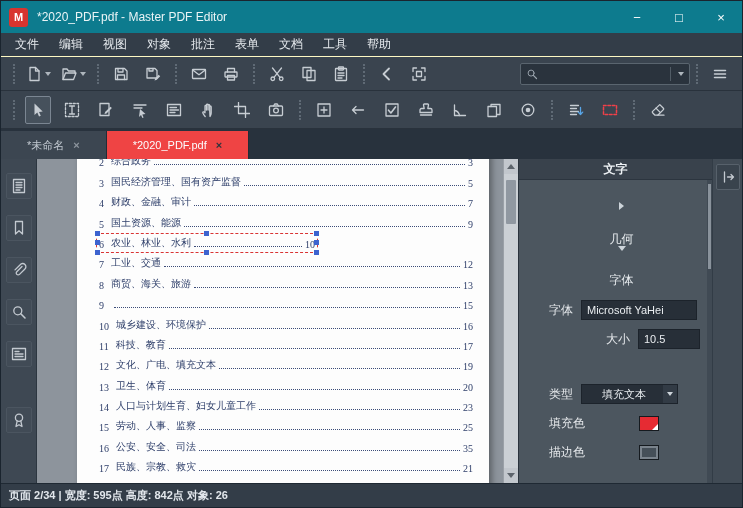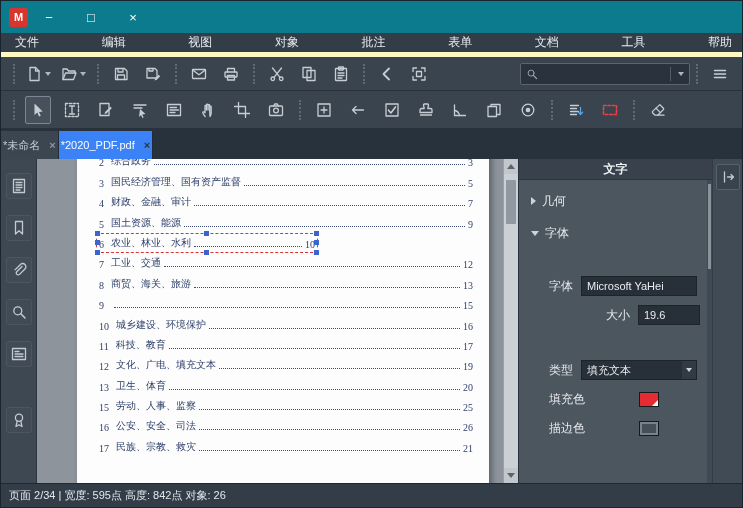--- a/index.html
+++ b/index.html
@@ -9,21 +9,21 @@
 
   
   .titlebar { height:32px; background:#0d7b8e; display:flex; align-items:center; padding-left:8px; flex:0 0 auto; }
   .app-icon { width:19px; height:19px; background:#d8352f; border-radius:3px; color:#fff; font-weight:bold;
               font-size:11px; display:flex; align-items:center; justify-content:center; }
   .title-text { margin-left:9px; font-size:12px; color:#eaf4f6; flex:1; white-space:nowrap; overflow:hidden; }
   .win-btn { width:42px; height:32px; display:flex; align-items:center; justify-content:center;
              color:#fff; font-size:13px; cursor:default; }
 
   
-  .menubar { height:24px; background:#333d48; border-bottom:5px solid #fef9c3; display:flex; align-items:stretch; padding-left:4px; flex:0 0 auto;justify-content:space-between; }
+  .menubar { height:24px; background:#333d48; border-bottom:1px solid #fef9c3; display:flex; align-items:stretch; padding-left:4px; flex:0 0 auto; }
   .menu-item { padding:0 10px; display:flex; align-items:center; font-size:12px; color:#e6eaee; }
 
   
   .toolbar { display:flex; align-items:center; background:#3a444f; border-bottom:1px solid #29323c; padding:0 6px; flex:0 0 auto; }
   .toolbar-main { height:34px; }
   .toolbar-tools { height:38px; }
   .tb-items { display:flex; align-items:center; }
   .tbtn { min-width:26px; height:26px; padding:0 2px; margin:0 3px; display:flex; align-items:center; justify-content:center;
           color:#c7cdd3; border-radius:2px; position:relative; }
   .toolbar-tools .tbtn { margin:0 4px; height:28px; }
@@ -36,23 +36,23 @@
            border-top:4px solid #aeb6bd; margin-left:3px; display:inline-block; }
 
   .search-box { display:flex; align-items:center; width:170px; height:22px; background:#2a333d;
                 border:1px solid #5a656f; border-radius:2px; margin-left:auto; padding:0 5px; color:#9aa4ad; }
   .search-input { flex:1; min-width:0; background:transparent; border:none; outline:none; color:#dde2e7;
                   font-size:11px; margin-left:4px; }
   .sb-divider { width:1px; height:14px; background:#515c66; margin:0 4px; }
 
   
   .tabbar { height:30px; background:#28323d; display:flex; align-items:flex-end; flex:0 0 auto; }
-  .tab { height:28px; display:flex; align-items:center; padding:0 2px; font-size:11px;
+  .tab { height:28px; display:flex; align-items:center; padding:0 26px; font-size:11px;
          background:#3c4651; color:#c2c9d1; border-right:1px solid #222c36; }
-  .tab.active { background:#3b82f6; color:#fcfdfe; }
+  .tab.active { background:#ef4444; color:#fcfdfe; }
   .tab-close { margin-left:9px; font-weight:bold; font-size:11px; color:#8d959e; }
   .tab.active .tab-close { color:#2e353d; }
 
   
   .main { flex:1; display:flex; min-height:0; }
 
   .side-rail { width:36px; background:#3e4853; border-right:1px solid #2c3640; display:flex;
                flex-direction:column; align-items:center; padding-top:14px; gap:16px; }
   .side-btn { width:26px; height:26px; border:1px solid #4b5560; border-radius:2px; background:#414b56;
               display:flex; align-items:center; justify-content:center; color:#c3c9d0; flex:0 0 auto; }
@@ -78,71 +78,72 @@
   .vscroll { width:15px; background:#cbd0d5; display:flex; flex-direction:column; border-left:1px solid #9aa0a7; }
   .sb-btn { height:15px; background:#c2c7cd; display:flex; align-items:center; justify-content:center; flex:0 0 auto; }
   .sb-track { flex:1; position:relative; }
   .sb-thumb { position:absolute; top:6px; left:2px; width:10px; height:44px; background:#9098a1; border-radius:1px; }
 
   
   .right-panel { width:224px; background:#4c565f; border-left:1px solid #2a333d; display:flex; }
   .rp-content { flex:1; position:relative; min-width:0; }
   .rp-header { height:21px; line-height:21px; text-align:center; background:#39424c; font-weight:bold;
                font-size:12px; color:#eef2f5; border-bottom:1px solid #2c353f; }
-  .rp-section { margin:10px 0 0 12px; height:22px; display:flex; align-items:center; gap:6px;
-                color:#e8ecef; font-size:12px; }
+  .rp-section { margin:22px 0 0 12px; height:22px; display:flex; align-items:center; gap:21px;
+                color:#e8ecef; font-size:12px;flex-direction:column; }
   .rp-rows { margin-top:32px; padding:0 12px 0 30px; }
   .rp-row { display:flex; align-items:center; height:20px; margin-bottom:9px; font-size:12px; color:#e6e9ec; }
   .rp-label { margin-right:8px; white-space:nowrap; }
   .rp-field { background:#272f38; border:1px solid #1c232b; color:#e9edf0; font-size:11px;
               height:20px; display:flex; align-items:center; padding:0 5px; overflow:hidden; white-space:nowrap; }
   .w116{width:116px} .w62{width:62px} .w50{width:50px}
   .size-row { justify-content:flex-end; }
   .rp-gap { height:26px; }
-  .rp-select { width:116px; height:20px; background:#272f38; border:1px solid #1c232b; color:#e9edf0;
-               font-size:11px; display:flex; align-items:center; padding-left:5px; }
+  .rp-select { width:97px; height:20px; background:#272f38; border:1px solid #1c232b; color:#e9edf0;
+               font-size:11px; display:flex; align-items:center; padding-left:20px; }
   .rp-select .dd { margin-left:auto; width:14px; height:100%; background:#323b45; display:flex;
                    align-items:center; justify-content:center; }
   .swatch { width:20px; height:15px; border:1px solid #151a1f; margin-left:46px; position:relative; }
   .swatch.fill::after { content:""; position:absolute; right:0; bottom:0; width:0; height:0;
                         border-left:6px solid transparent; border-bottom:6px solid #fff; }
   .swatch.stroke { box-shadow:inset 0 0 0 2px #7a838c; }
   .rp-spin { display:flex; margin-left:40px; }
   .spin-col { display:flex; flex-direction:column; }
   .spin-btn { width:14px; height:10px; background:#39424c; border:1px solid #1c232b;
               display:flex; align-items:center; justify-content:center; }
   .rp-scrollbar { position:absolute; right:0; top:21px; bottom:0; width:5px; background:#404a54; }
   .rp-thumb { position:absolute; top:4px; left:1px; width:3px; height:85px; background:#8a939c; }
   .rp-rail { width:30px; background:#414b55; border-left:1px solid #323c46; display:flex;
              flex-direction:column; align-items:center; padding-top:5px; }
   .rail-btn { width:24px; height:26px; background:#39434d; border:1px solid #57616b; border-radius:2px;
               display:flex; align-items:center; justify-content:center; color:#c3c9d0; }
 
   
   .statusbar { height:24px; background:#333d48; border-top:1px solid #1f2933; display:flex;
-               align-items:center; padding-left:8px; font-size:11px; color:#e2e7ec; flex:0 0 auto; }
+               align-items:center; padding-left:8px; font-size:11px; color:#e2e7ec; flex:0 0 auto;font-weight:bold; }
 
   
   .tri { display:inline-block; width:0; height:0; }
   .tri.down  { border-left:4px solid transparent; border-right:4px solid transparent; border-top:5px solid; }
   .tri.up    { border-left:4px solid transparent; border-right:4px solid transparent; border-bottom:5px solid; }
   .tri.right { border-top:4px solid transparent; border-bottom:4px solid transparent; border-left:5px solid; }
   .tri.lite { color:#cdd4da; }
   .tri.dark { color:#5c636b; }
   .tri.sm.down { border-left-width:3px; border-right-width:3px; border-top-width:4px; }
   .tri.xs.up   { border-left-width:3px; border-right-width:3px; border-bottom-width:4px; }
   .tri.xs.down { border-left-width:3px; border-right-width:3px; border-top-width:4px; }
 </style>
 </head>
 <body>
 
 <div id="app">
 
   <div class="titlebar">
     <div class="app-icon">M</div>
+    <div class="title-text">*2020_PDF.pdf - Master PDF Editor</div>
     <div class="win-btn">−</div>
     <div class="win-btn">□</div>
     <div class="win-btn">×</div>
   </div>
 
   <div class="menubar">
       <div class="menu-item">文件</div>
       <div class="menu-item">编辑</div>
       <div class="menu-item">视图</div>
       <div class="menu-item">对象</div>
@@ -661,32 +662,40 @@
             <div class="toc-row">
               <div class="toc-inner">
                 <span class="toc-num">13</span>
                 <span class="toc-title">卫生、体育</span>
                 <span class="toc-leader"></span>
                 <span class="toc-page">20</span>
               </div>
             </div>
             <div class="toc-row">
               <div class="toc-inner">
+                <span class="toc-num">14</span>
+                <span class="toc-title">人口与计划生育、妇女儿童工作</span>
+                <span class="toc-leader"></span>
+                <span class="toc-page">23</span>
+              </div>
+            </div>
+            <div class="toc-row">
+              <div class="toc-inner">
                 <span class="toc-num">15</span>
                 <span class="toc-title">劳动、人事、监察</span>
                 <span class="toc-leader"></span>
                 <span class="toc-page">25</span>
               </div>
             </div>
             <div class="toc-row">
               <div class="toc-inner">
                 <span class="toc-num">16</span>
                 <span class="toc-title">公安、安全、司法</span>
                 <span class="toc-leader"></span>
-                <span class="toc-page">26</span>
+                <span class="toc-page">35</span>
               </div>
             </div>
             <div class="toc-row">
               <div class="toc-inner">
                 <span class="toc-num">17</span>
                 <span class="toc-title">民族、宗教、救灾</span>
                 <span class="toc-leader"></span>
                 <span class="toc-page">21</span>
               </div>
             </div>
@@ -718,21 +727,21 @@
           <span>字体</span>
         </div>
 
         <div class="rp-rows">
           <div class="rp-row">
             <span class="rp-label">字体</span>
             <div class="rp-field w116">Microsoft YaHei</div>
           </div>
           <div class="rp-row size-row">
             <span class="rp-label">大小</span>
-            <div class="rp-field w62">19.6</div>
+            <div class="rp-field w62">10.5</div>
           </div>
           <div class="rp-gap"></div>
           <div class="rp-row">
             <span class="rp-label">类型</span>
             <div class="rp-select">
               <span class="sel-text">填充文本</span>
               <span class="dd">
                   <i class="tri down lite sm"></i>
                 </span>
             </div>

